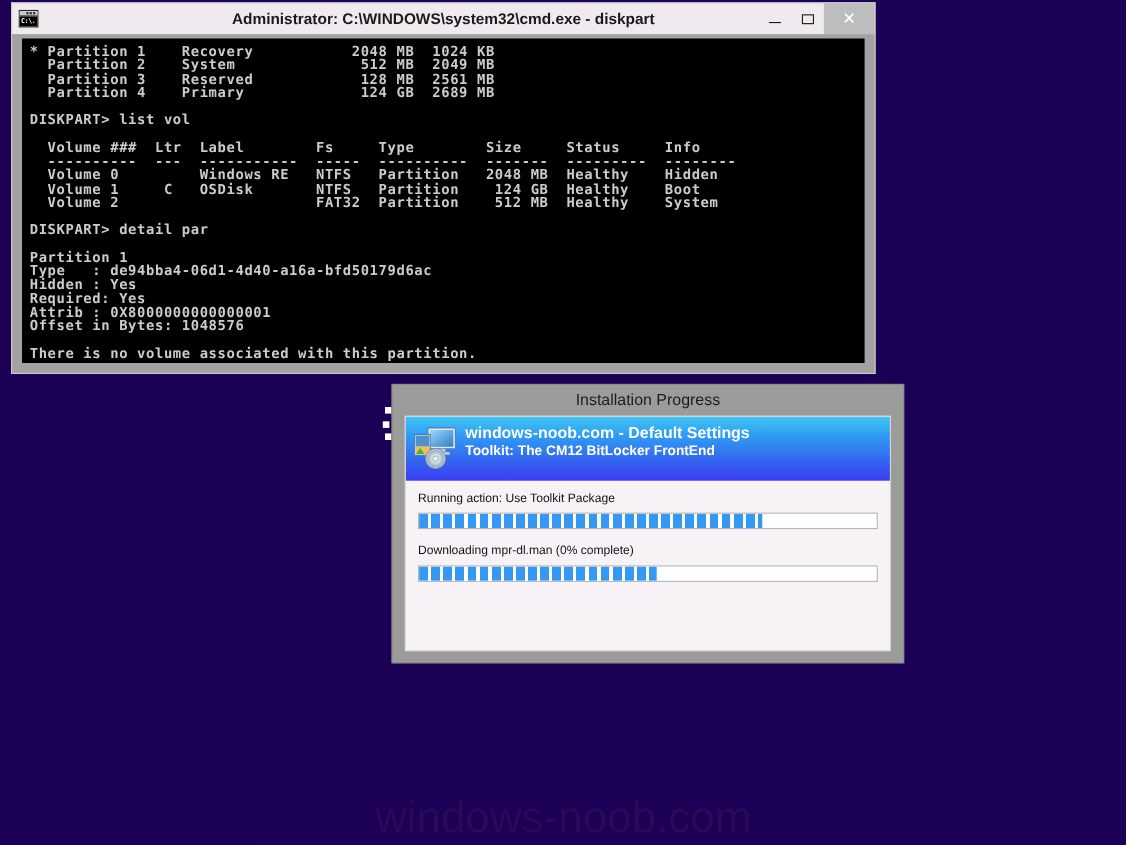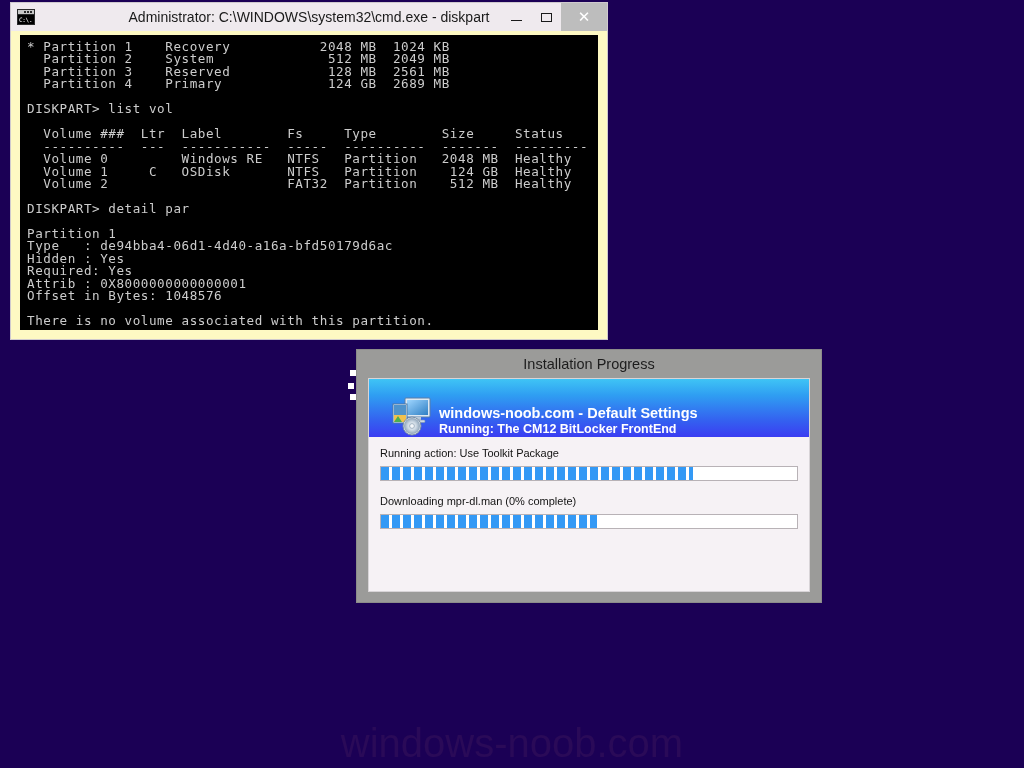--- a/index.html
+++ b/index.html
@@ -24,25 +24,26 @@
     color: #2a0a58;
     letter-spacing: 0px;
     user-select: none;
     white-space: nowrap;
   }
 
   
   #console-window {
     position: absolute;
     left: 10px; top: 2px;
-    width: 598px; height: 338px;
-    background: #fef9c3;
+    width: 786px; height: 338px;
+    background: #a3a3a3;
     box-sizing: border-box;
     border: 1px solid #cfc9ce;
     box-shadow: 0 0 0 0 rgba(0,0,0,0);
+    font-weight: bold;
   }
   #console-titlebar {
     position: relative;
     height: 28px;
     background: #efeaee;
     display: flex;
     align-items: center;
   }
   #console-icon {
     width: 18px; height: 16px;
@@ -150,22 +151,22 @@
     left: 11px; right: 11px; top: 28px; bottom: 10px;
     background: #f6f2f5;
     border: 1px solid #d8d4d7;
     box-sizing: border-box;
   }
   #dialog-banner {
     position: relative;
     height: 58px;
     background: linear-gradient(to bottom, #3fc4f5 0%, #2f9ef2 28%, #3460f0 72%, #3b3df2 100%);
     display: flex;
-    align-items: flex-end;
-    padding: 5px 8px 0 16px;
+    align-items: flex-start;
+    padding: 5px 8px 0 0;
     box-sizing: border-box;
     overflow: hidden;
   }
   #banner-icon {
     position: relative;
     width: 42px; height: 42px;
     flex: 0 0 auto;
     margin: 2px 6px 0 6px;
   }
   #banner-text {
@@ -319,21 +320,21 @@
               <stop offset="55%" stop-color="#c9d6e2"></stop>
               <stop offset="100%" stop-color="#8fa4b8"></stop>
             </radialGradient>
           </defs>
           <circle cx="21" cy="31" r="2.4" fill="#f4f7fa" stroke="#8fa4b8" stroke-width="0.8"></circle>
         </svg>
       </div>
 
       <div id="banner-text">
         <div id="banner-title">windows-noob.com - Default Settings</div>
-        <div id="banner-sub">Running: The CM12 BitLocker FrontEnd</div>
+        <div id="banner-sub">Toolkit: The CM12 BitLocker FrontEnd</div>
       </div>
     </div>
 
     <div id="dialog-content">
 
       <div class="prog-label">Running action: Use Toolkit Package</div>
       <div class="prog-track">
         <div class="prog-fill" style="width: 75%; background-image: repeating-linear-gradient(to right, rgb(51, 153, 245) 0px, rgb(51, 153, 245) 8px, rgb(255, 255, 255) 8px, rgb(255, 255, 255) 11px);"></div>
       </div>
 

